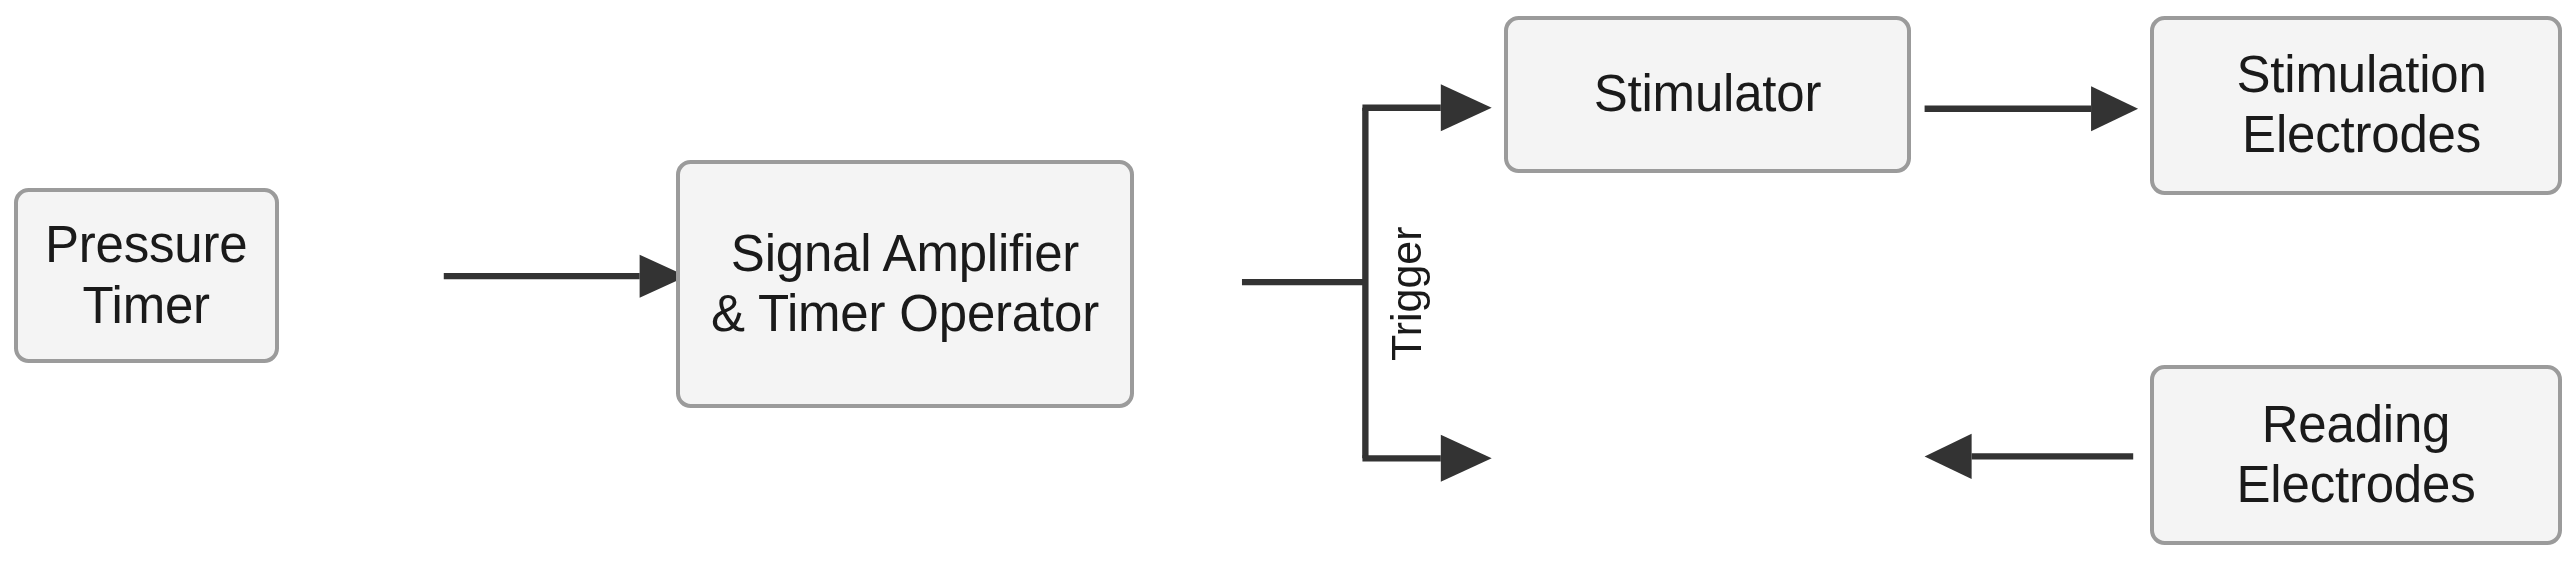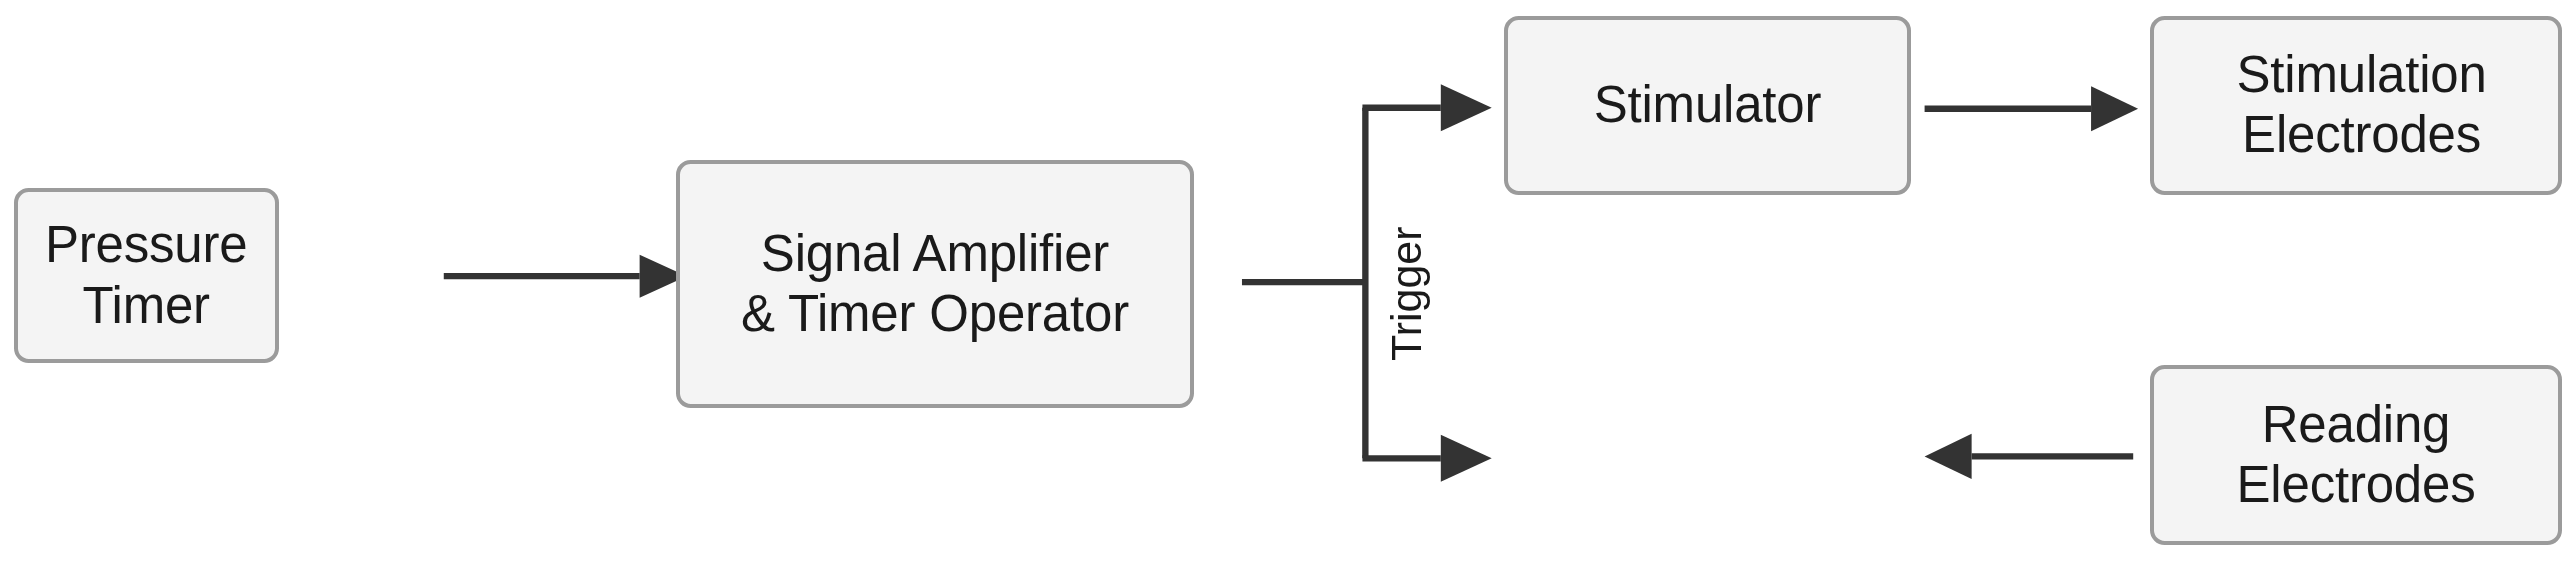--- a/index.html
+++ b/index.html
@@ -28,22 +28,22 @@
     justify-content: center;
     text-align: center;
     color: #1a1a1a;
     font-size: 51px;
     line-height: 1.18;
     letter-spacing: -0.2px;
     white-space: pre-line;
     padding: 3.9px 9.8px;
   }
   #n-pressure-sensor   { left: 13.7px;   top: 188px; width: 265px; height: 175px; }
-  #n-signal-amplifier  { left: 676px;  top: 160px; width: 518px; height: 248px; }
-  #n-stimulator        { left: 1504px; top: 15.7px;  width: 407px; height: 179px; }
+  #n-signal-amplifier  { left: 676px;  top: 160px; width: 458px; height: 248px; }
+  #n-stimulator        { left: 1504px; top: 15.7px;  width: 407px; height: 157px; }
   #n-stim-electrodes   { left: 2150px; top: 15.7px;  width: 412px; height: 179px; padding-left: 21px; }
   #n-eeg-amplifier     { left: 1503px; top: 365px; width: 408px; height: 180px; }
   #n-read-electrodes   { left: 2150px; top: 365px; width: 412px; height: 180px; text-align: center; }
 
   .edge-svg {
     position: absolute;
     left: 0;
     top: 0;
     width: 2576px;
     height: 570px;

